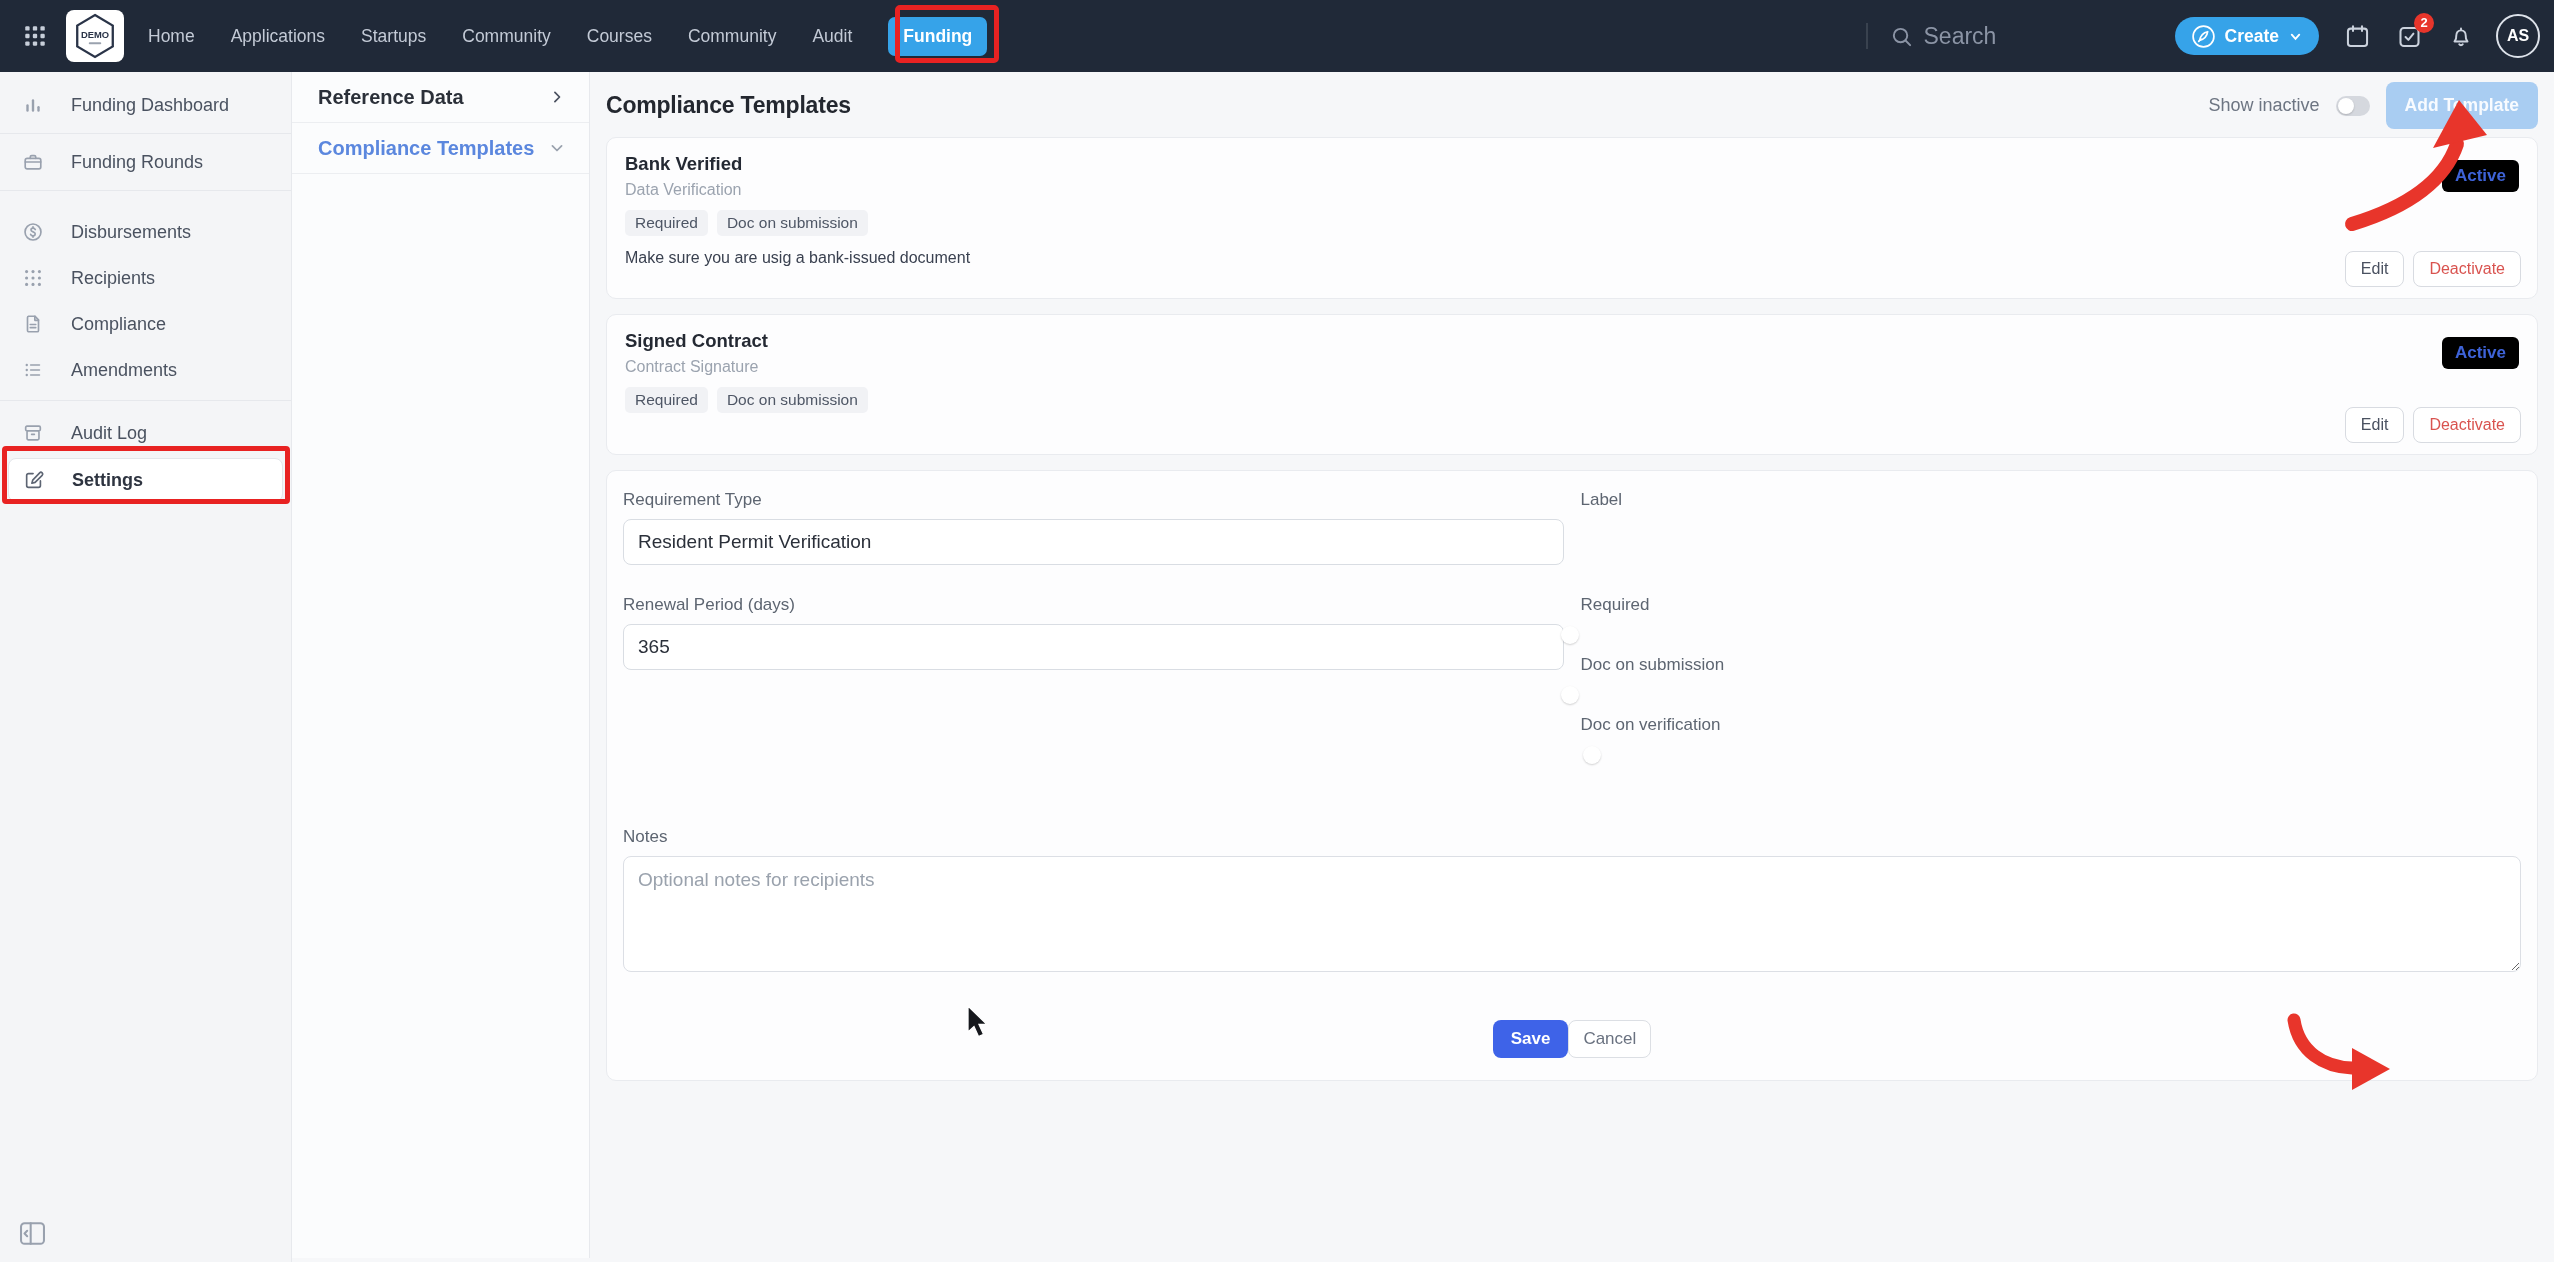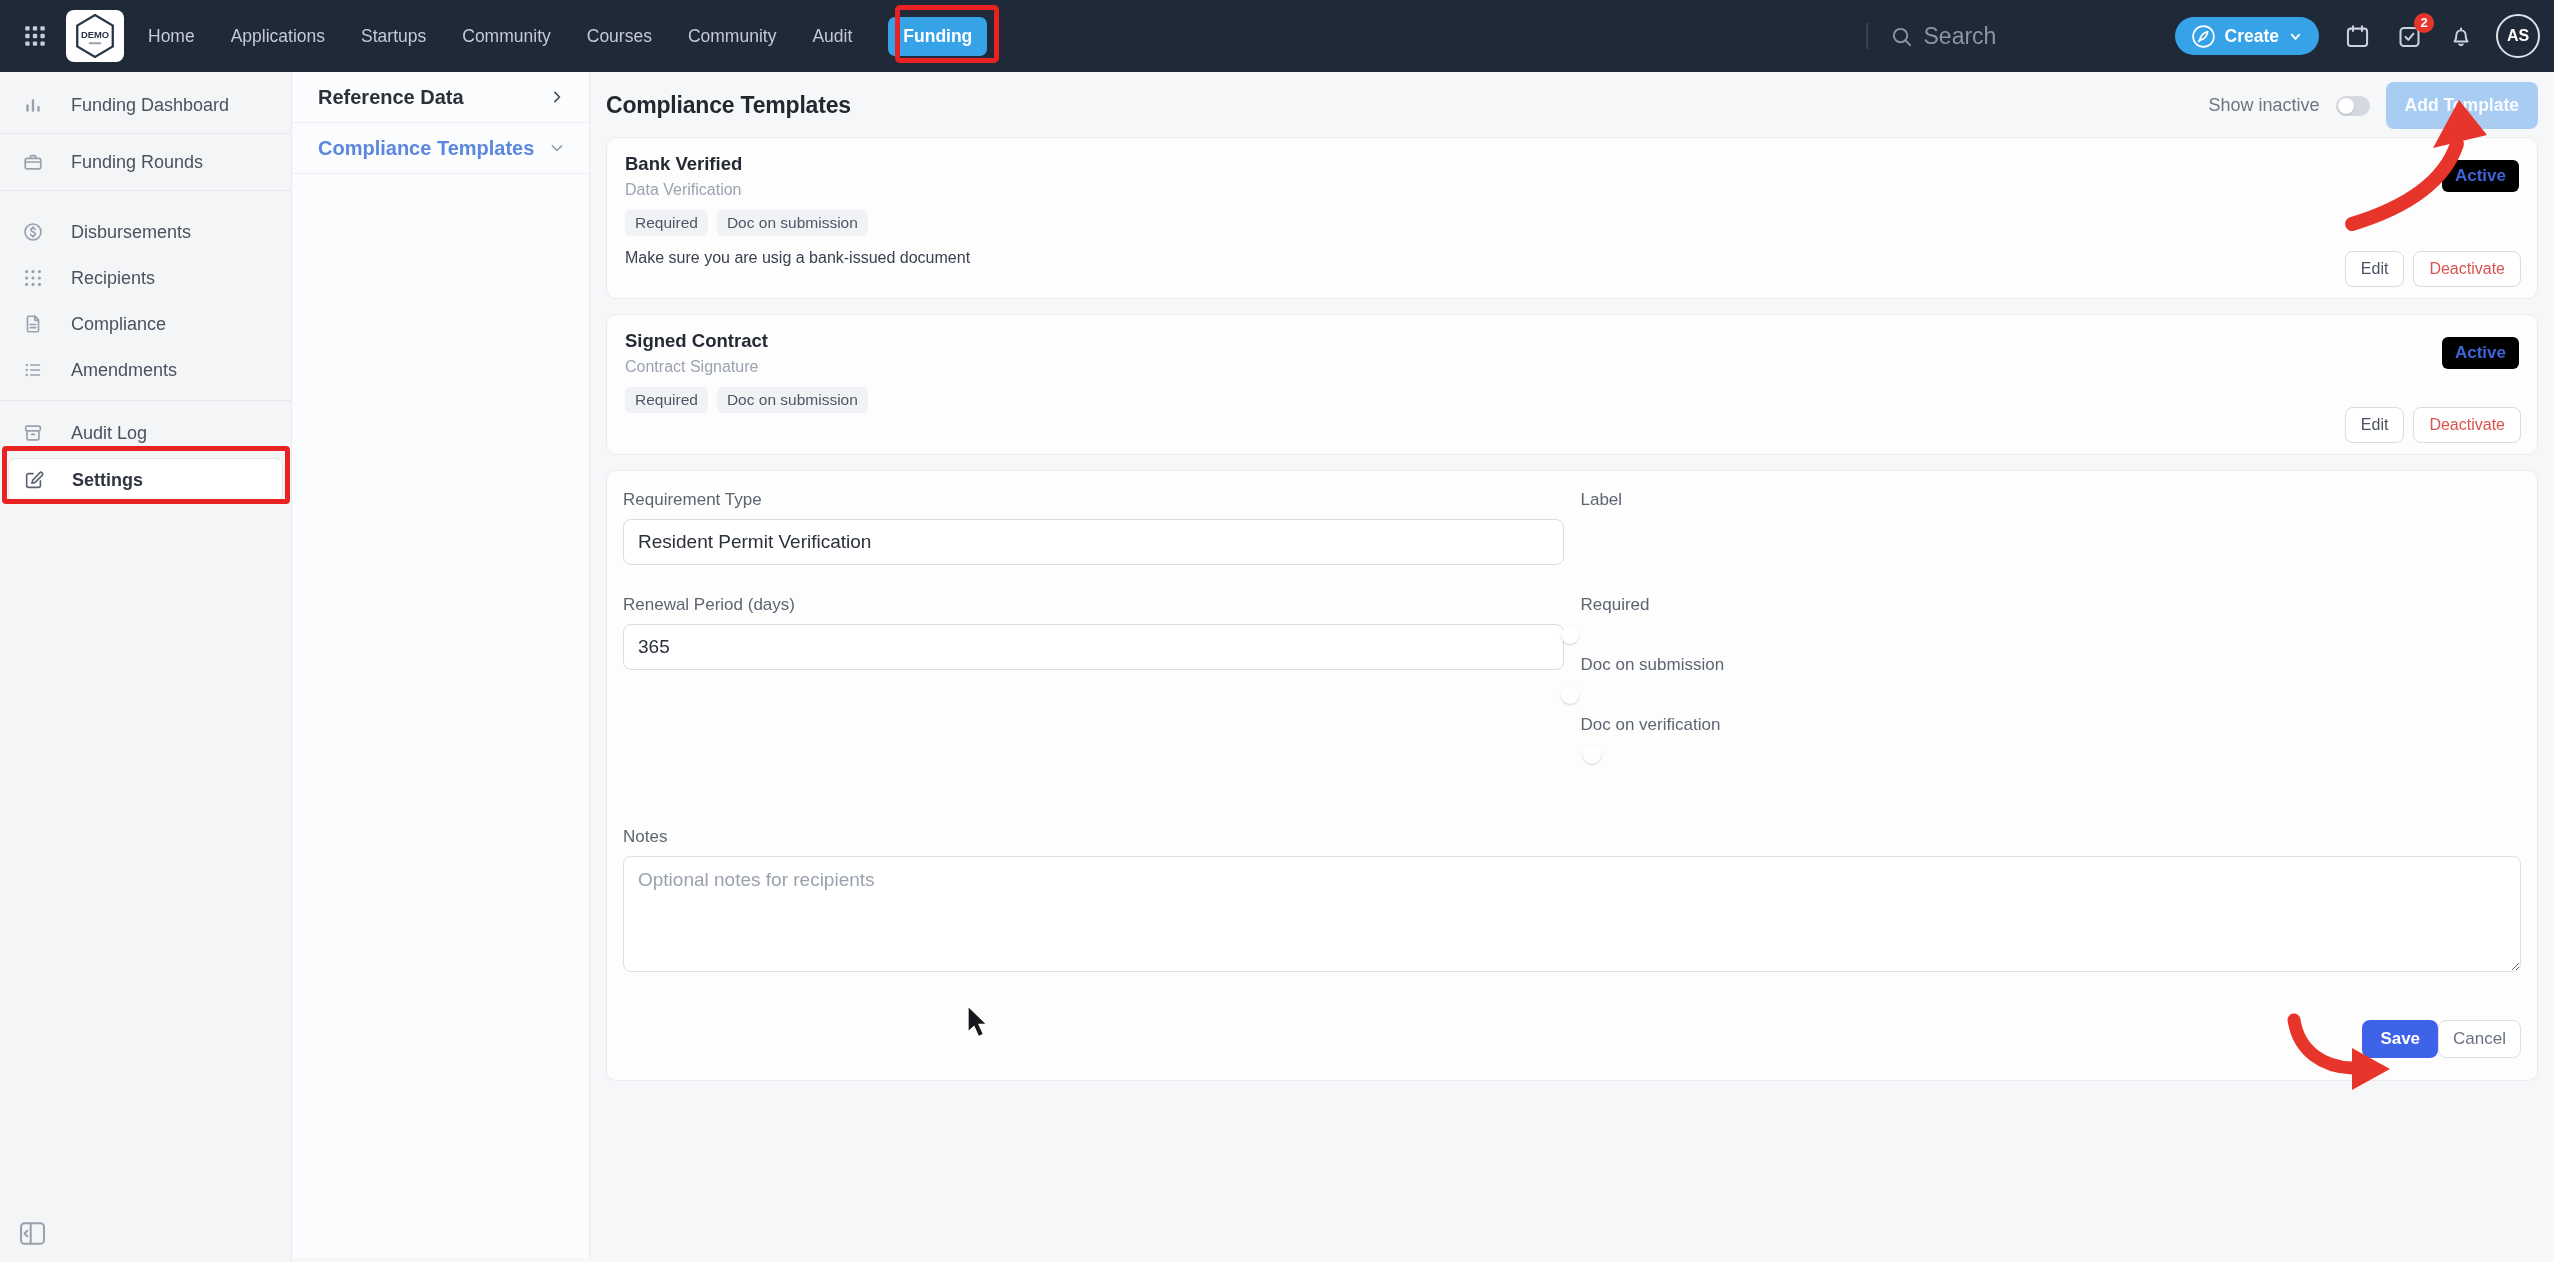--- a/index.html
+++ b/index.html
@@ -93,21 +93,21 @@
   .fgrid { display:grid; grid-template-columns:1fr 1fr; column-gap:17px; }
   .fgrid.r2 { margin-top:30px; }
   .flabel { display:block; font-size:17px; color:#5d6571; margin-bottom:9px; }
   .finput { width:100%; height:46px; background:#fff; border:1px solid #d9dde3; border-radius:8px;
             padding:0 14px; font-size:19px; color:#2b303a; font-family:inherit; }
   .toggle-field { margin-bottom:40px; }
   .notes-wrap { margin-top:52px; }
   .farea { width:100%; height:116px; background:#fff; border:1px solid #dcdfe5; border-radius:8px;
            padding:12px 14px; font-size:19px; color:#2b303a; font-family:inherit; resize:vertical; }
   .farea::placeholder, .finput::placeholder { color:#9aa2ad; }
-  .form-footer { display:flex; justify-content:flex-end; margin:44px 0 6px; }
+  .form-footer { display:flex; justify-content:center; margin:44px 0 6px; }
   .btn-primary { background:#3e63e8; color:#fff; border:none; border-radius:8px; height:38px;
                  padding:0 18px; font-size:17px; font-weight:600; font-family:inherit; cursor:pointer; }
   .btn-cancel { background:#fff; color:#6a7280; border:1px solid #dcdfe4; border-radius:8px; height:38px;
                 padding:0 14px; font-size:17px; font-family:inherit; cursor:pointer; }
 
   
   .annotations { position:absolute; inset:0; pointer-events:none; z-index:50; }
   .red-box { position:absolute; border:5px solid #e82222; border-radius:5px; }
   #red-box-funding { left:895px; top:5px; width:104px; height:58px; }
   #red-box-settings { left:2px; top:446px; width:288px; height:58px; border-radius:4px; }

